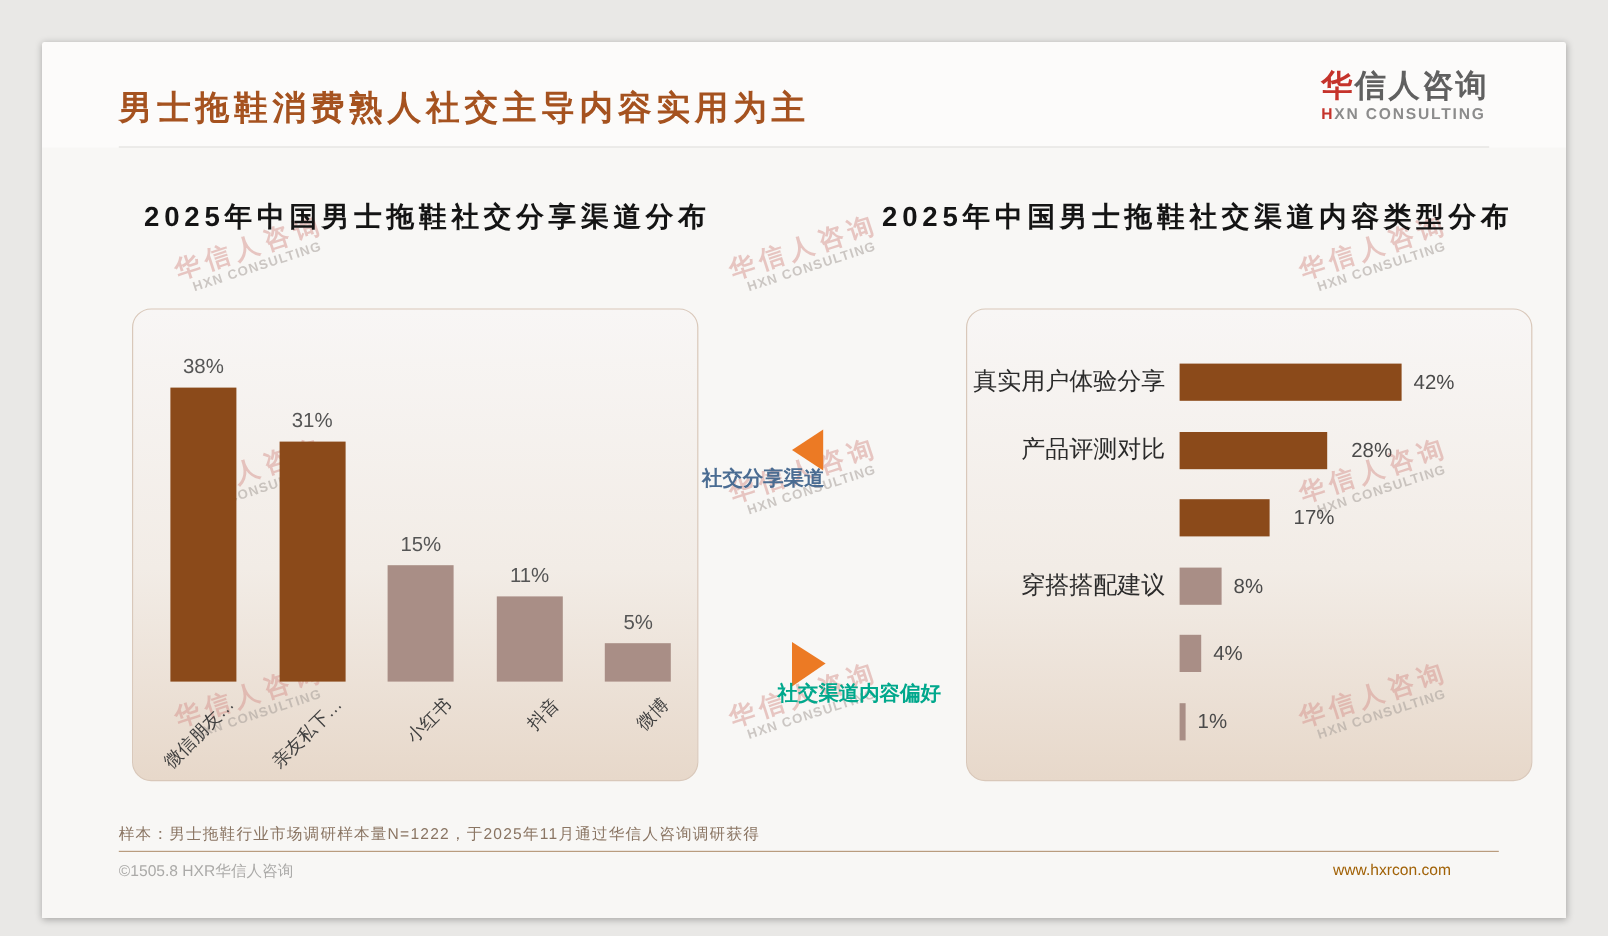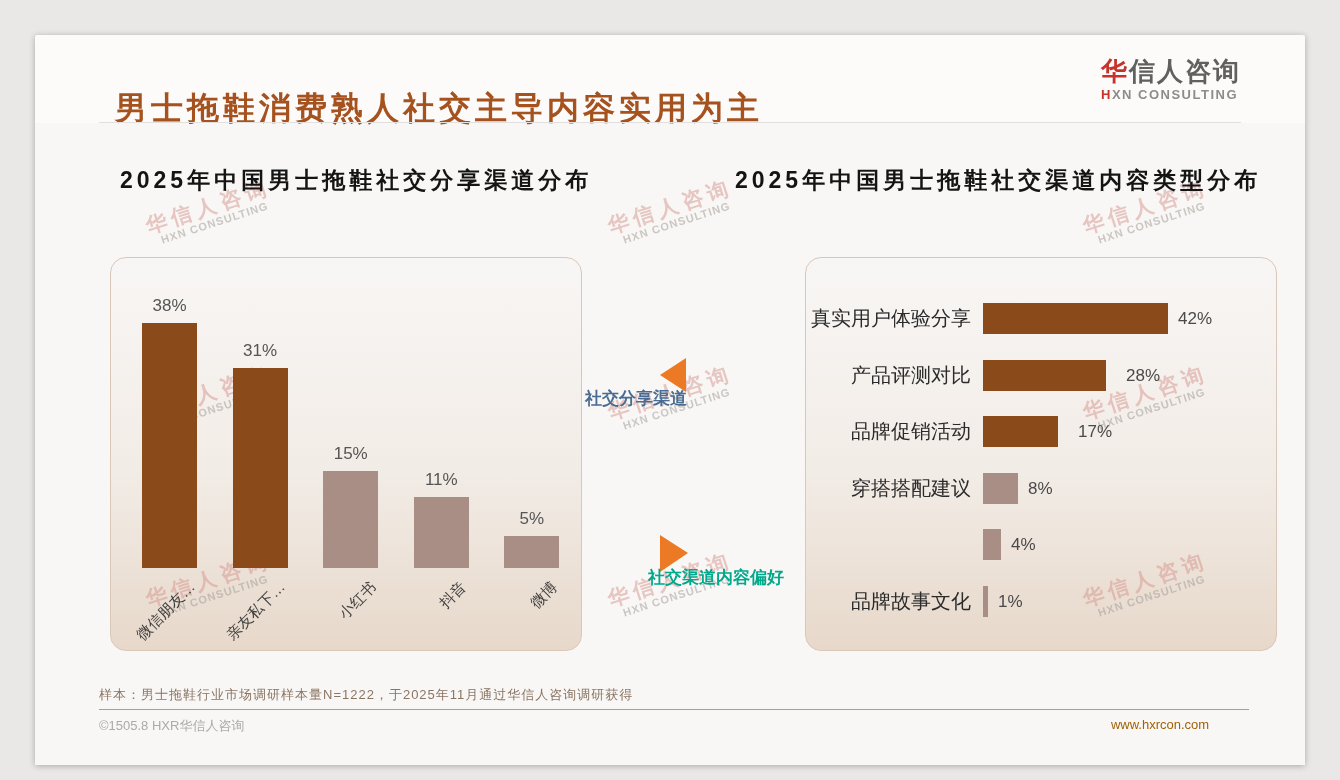--- a/index.html
+++ b/index.html
@@ -1,20 +1,20 @@
 <!DOCTYPE html>
 <html><head>
 <meta charset="utf-8">
 <style>
   html,body{margin:0;padding:0;width:1340px;height:780px;overflow:hidden;
     font-family:"Liberation Sans","DejaVu Sans",sans-serif;background:#E9E8E6;}
   .card{position:absolute;left:35px;top:35px;width:1270px;height:730px;
     background:#FCFBFA;border-radius:2px;box-shadow:0 1px 6px rgba(0,0,0,.28);}
   .content-bg{position:absolute;left:0;top:88px;right:0;bottom:0;background:#F8F7F5;}
-  .page-title{position:absolute;left:64px;top:36px;margin:16px;font-size:32px;font-weight:bold;
+  .page-title{position:absolute;left:64px;top:36px;margin:0;font-size:28px;font-weight:bold;
     color:#A5521F;letter-spacing:4px;white-space:nowrap;z-index:2;}
   .logo{position:absolute;right:64px;top:22px;z-index:2;}
   .logo-cn{font-size:26px;font-weight:bold;color:#606060;letter-spacing:2px;line-height:1.15;}
   .logo-cn .red{color:#C5332B;}
   .logo-en{font-size:13px;font-weight:bold;color:#8C8C8C;letter-spacing:1.5px;}
   .logo-en .red{color:#C5332B;}
   .hdr-divider{position:absolute;left:64px;top:87px;width:1142px;border-top:1px solid #E2E0DE;z-index:2;}
   .chart-title{position:absolute;top:130px;margin:0;font-size:23px;font-weight:bold;color:#141414;
     letter-spacing:4px;white-space:nowrap;z-index:2;}
   .chart-title.lt{left:85px;}
@@ -85,29 +85,27 @@
       <div class="val-label" style="left: 380.9px; top: 251px; width: 80px;">5%</div>
       <div class="cat-label" style="left: 306.9px; top: 320px;">微博</div>
     </div>
   <div class="panel rp" id="rowChart">
       <div class="row-label" style="top: 45px; line-height: 31px;">真实用户体验分享</div>
       <div class="bar" style="left: 177px; top: 45px; width: 185px; height: 31px; background: rgb(139, 74, 26);"></div>
       <div class="row-val" style="left: 372px; top: 45px; line-height: 31px;">42%</div>
       <div class="row-label" style="top: 102px; line-height: 31px;">产品评测对比</div>
       <div class="bar" style="left: 177px; top: 102px; width: 123px; height: 31px; background: rgb(139, 74, 26);"></div>
       <div class="row-val" style="left: 320px; top: 102px; line-height: 31px;">28%</div>
-      <div class="row-label" style="top: 158px; line-height: 31px;">品牌促销活动</div>
       <div class="bar" style="left: 177px; top: 158px; width: 75px; height: 31px; background: rgb(139, 74, 26);"></div>
       <div class="row-val" style="left: 272px; top: 158px; line-height: 31px;">17%</div>
       <div class="row-label" style="top: 215px; line-height: 31px;">穿搭搭配建议</div>
       <div class="bar" style="left: 177px; top: 215px; width: 35px; height: 31px; background: rgb(169, 142, 134);"></div>
       <div class="row-val" style="left: 222px; top: 215px; line-height: 31px;">8%</div>
       <div class="bar" style="left: 177px; top: 271px; width: 18px; height: 31px; background: rgb(169, 142, 134);"></div>
       <div class="row-val" style="left: 205px; top: 271px; line-height: 31px;">4%</div>
-      <div class="row-label" style="top: 328px; line-height: 31px;">品牌故事文化</div>
       <div class="bar" style="left: 177px; top: 328px; width: 5px; height: 31px; background: rgb(169, 142, 134);"></div>
       <div class="row-val" style="left: 192px; top: 328px; line-height: 31px;">1%</div>
     </div>
 
   <div class="tri tri-left"></div>
   <div class="annot blue">社交分享渠道</div>
 
   <div class="tri tri-right"></div>
   <div class="annot teal">社交渠道内容偏好</div>
 

